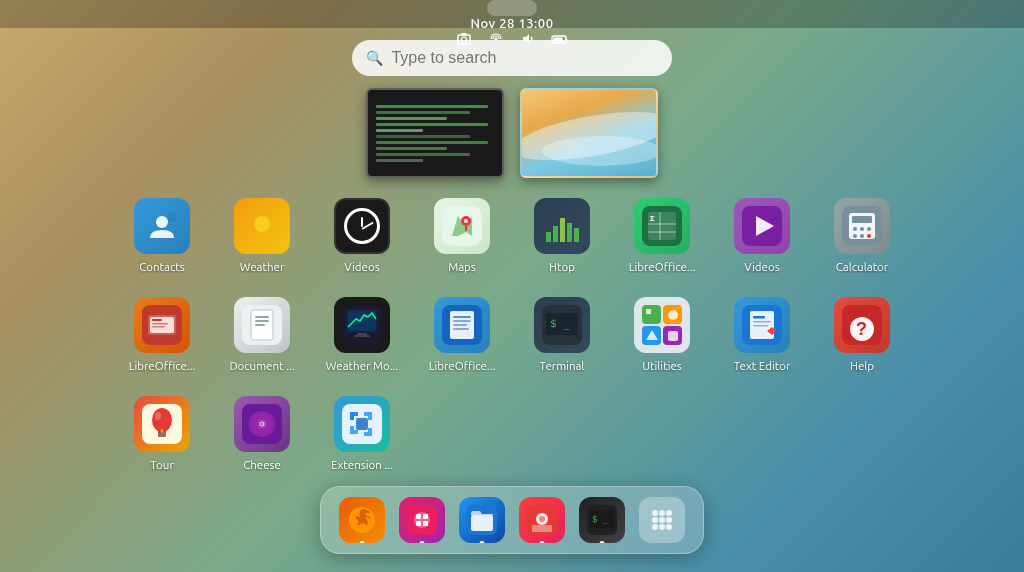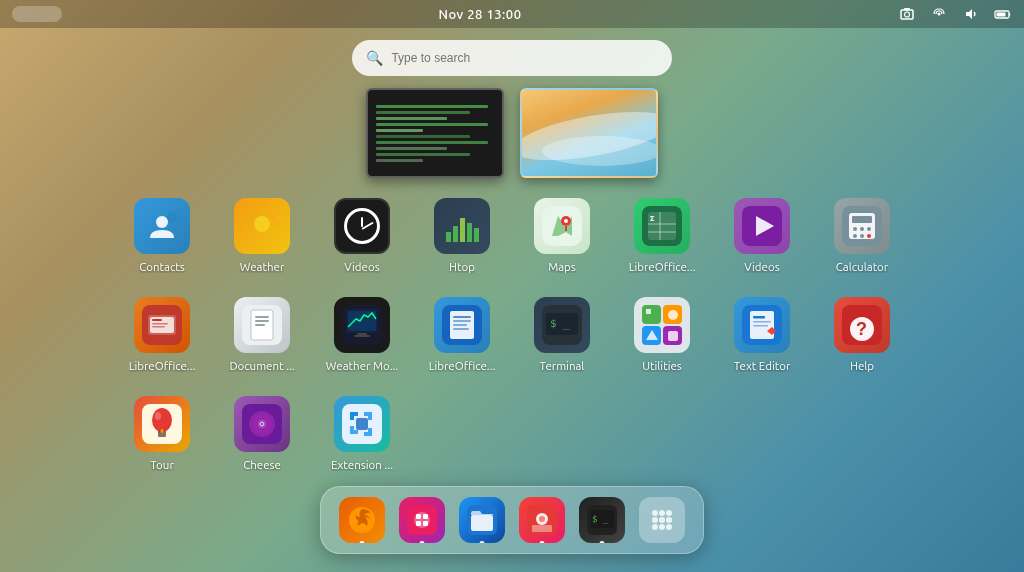--- a/index.html
+++ b/index.html
@@ -16,20 +16,21 @@
     .top-bar {
       position: absolute;
       top: 0; left: 0; right: 0;
       height: 28px;
       background: rgba(0,0,0,0.25);
       display: flex;
       align-items: center;
       justify-content: space-between;
       padding: 0 12px;
       z-index: 100;
+      flex-direction: column;
     }
     .top-bar-left {
       display: flex; align-items: center; gap: 6px;
     }
     .window-btn {
       width: 50px; height: 16px;
       background: rgba(255,255,255,0.25);
       border-radius: 8px;
     }
     .top-bar-center {
@@ -60,21 +61,21 @@
       border-radius: 20px;
       display: flex;
       align-items: center;
       padding: 0 14px;
       gap: 8px;
     }
     .search-bar input {
       border: none;
       background: transparent;
       outline: none;
-      font-size: 12px;
+      font-size: 16px;
       color: #555;
       width: 100%;
     }
     .search-icon-svg { color: #888; font-size: 14px; }
 
     
     .previews {
       position: absolute;
       top: 88px;
       left: 50%;
@@ -370,43 +371,43 @@
     <div class="app-icon icon-clocks">
       <div class="clock-face">
         <div class="clock-hand-h"></div>
         <div class="clock-hand-m"></div>
       </div>
     </div>
     <span class="app-label">Videos</span>
   </div>
 
   <div class="app-item">
+    <div class="app-icon icon-maps">
+      <svg width="40" height="40" viewBox="0 0 40 40">
+          <rect width="40" height="40" rx="10" fill="#e8f5e9"></rect>
+          <path d="M10 30 L16 10 L24 22 L30 10 L30 30 L24 26 L16 30 Z" fill="#4caf50" opacity="0.6"></path>
+          <circle cx="24" cy="15" r="5" fill="#e53935"></circle>
+          <circle cx="24" cy="15" r="2" fill="white"></circle>
+          <path d="M24 20 L24 25" stroke="#e53935" stroke-width="2"></path>
+        </svg>
+    </div>
+    <span class="app-label">Maps</span>
+  </div>
+
+  <div class="app-item">
     <div class="app-icon icon-htop">
       <svg width="36" height="36" viewBox="0 0 36 36" fill="none">
         <rect x="2" y="24" width="5" height="10" fill="#4caf50"></rect>
         <rect x="9" y="18" width="5" height="16" fill="#4caf50"></rect>
         <rect x="16" y="10" width="5" height="24" fill="#8bc34a"></rect>
         <rect x="23" y="15" width="5" height="19" fill="#4caf50"></rect>
         <rect x="30" y="20" width="5" height="14" fill="#4caf50"></rect>
       </svg>
     </div>
     <span class="app-label">Htop</span>
-  </div>
-
-  <div class="app-item">
-    <div class="app-icon icon-maps">
-      <svg width="40" height="40" viewBox="0 0 40 40">
-          <rect width="40" height="40" rx="10" fill="#e8f5e9"></rect>
-          <path d="M10 30 L16 10 L24 22 L30 10 L30 30 L24 26 L16 30 Z" fill="#4caf50" opacity="0.6"></path>
-          <circle cx="24" cy="15" r="5" fill="#e53935"></circle>
-          <circle cx="24" cy="15" r="2" fill="white"></circle>
-          <path d="M24 20 L24 25" stroke="#e53935" stroke-width="2"></path>
-        </svg>
-    </div>
-    <span class="app-label">Maps</span>
   </div>
 
   <div class="app-item">
     <div class="app-icon icon-libreoffice-calc">
       <svg width="40" height="40" viewBox="0 0 40 40">
           <rect width="40" height="40" rx="8" fill="#1d7044"></rect>
           <rect x="6" y="6" width="28" height="28" rx="3" fill="white" opacity="0.15"></rect>
           <line x1="6" y1="18" x2="34" y2="18" stroke="white" stroke-width="1" opacity="0.5"></line>
           <line x1="6" y1="26" x2="34" y2="26" stroke="white" stroke-width="1" opacity="0.5"></line>
           <line x1="18" y1="6" x2="18" y2="34" stroke="white" stroke-width="1" opacity="0.5"></line>

